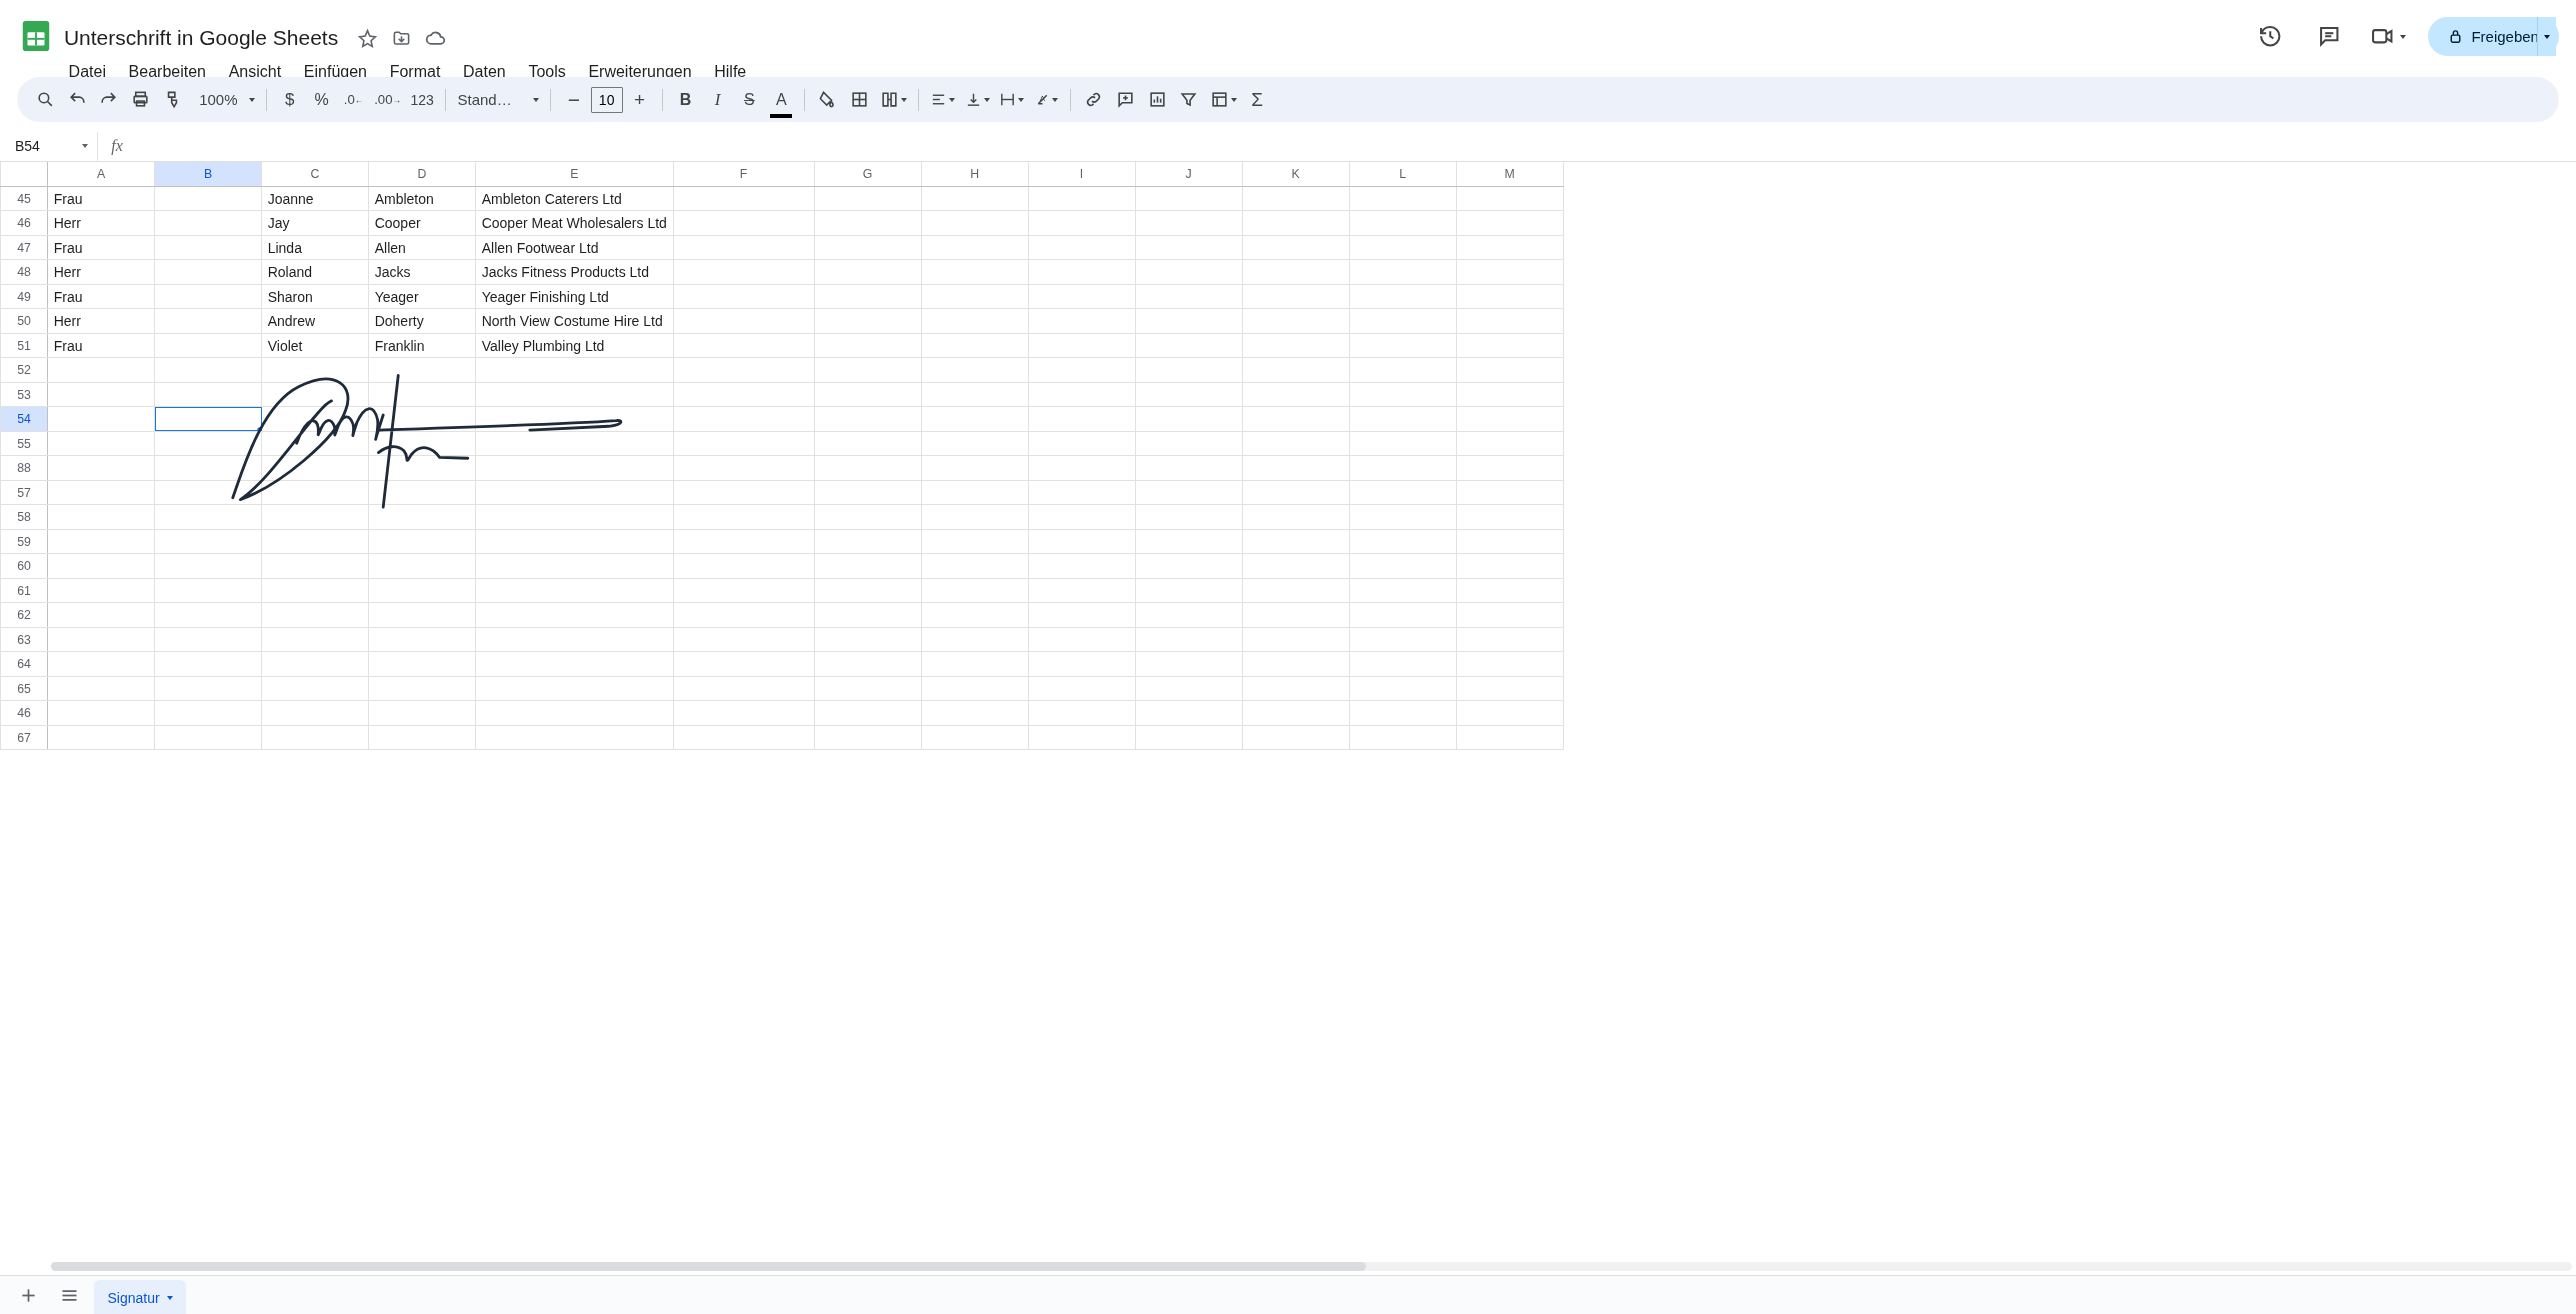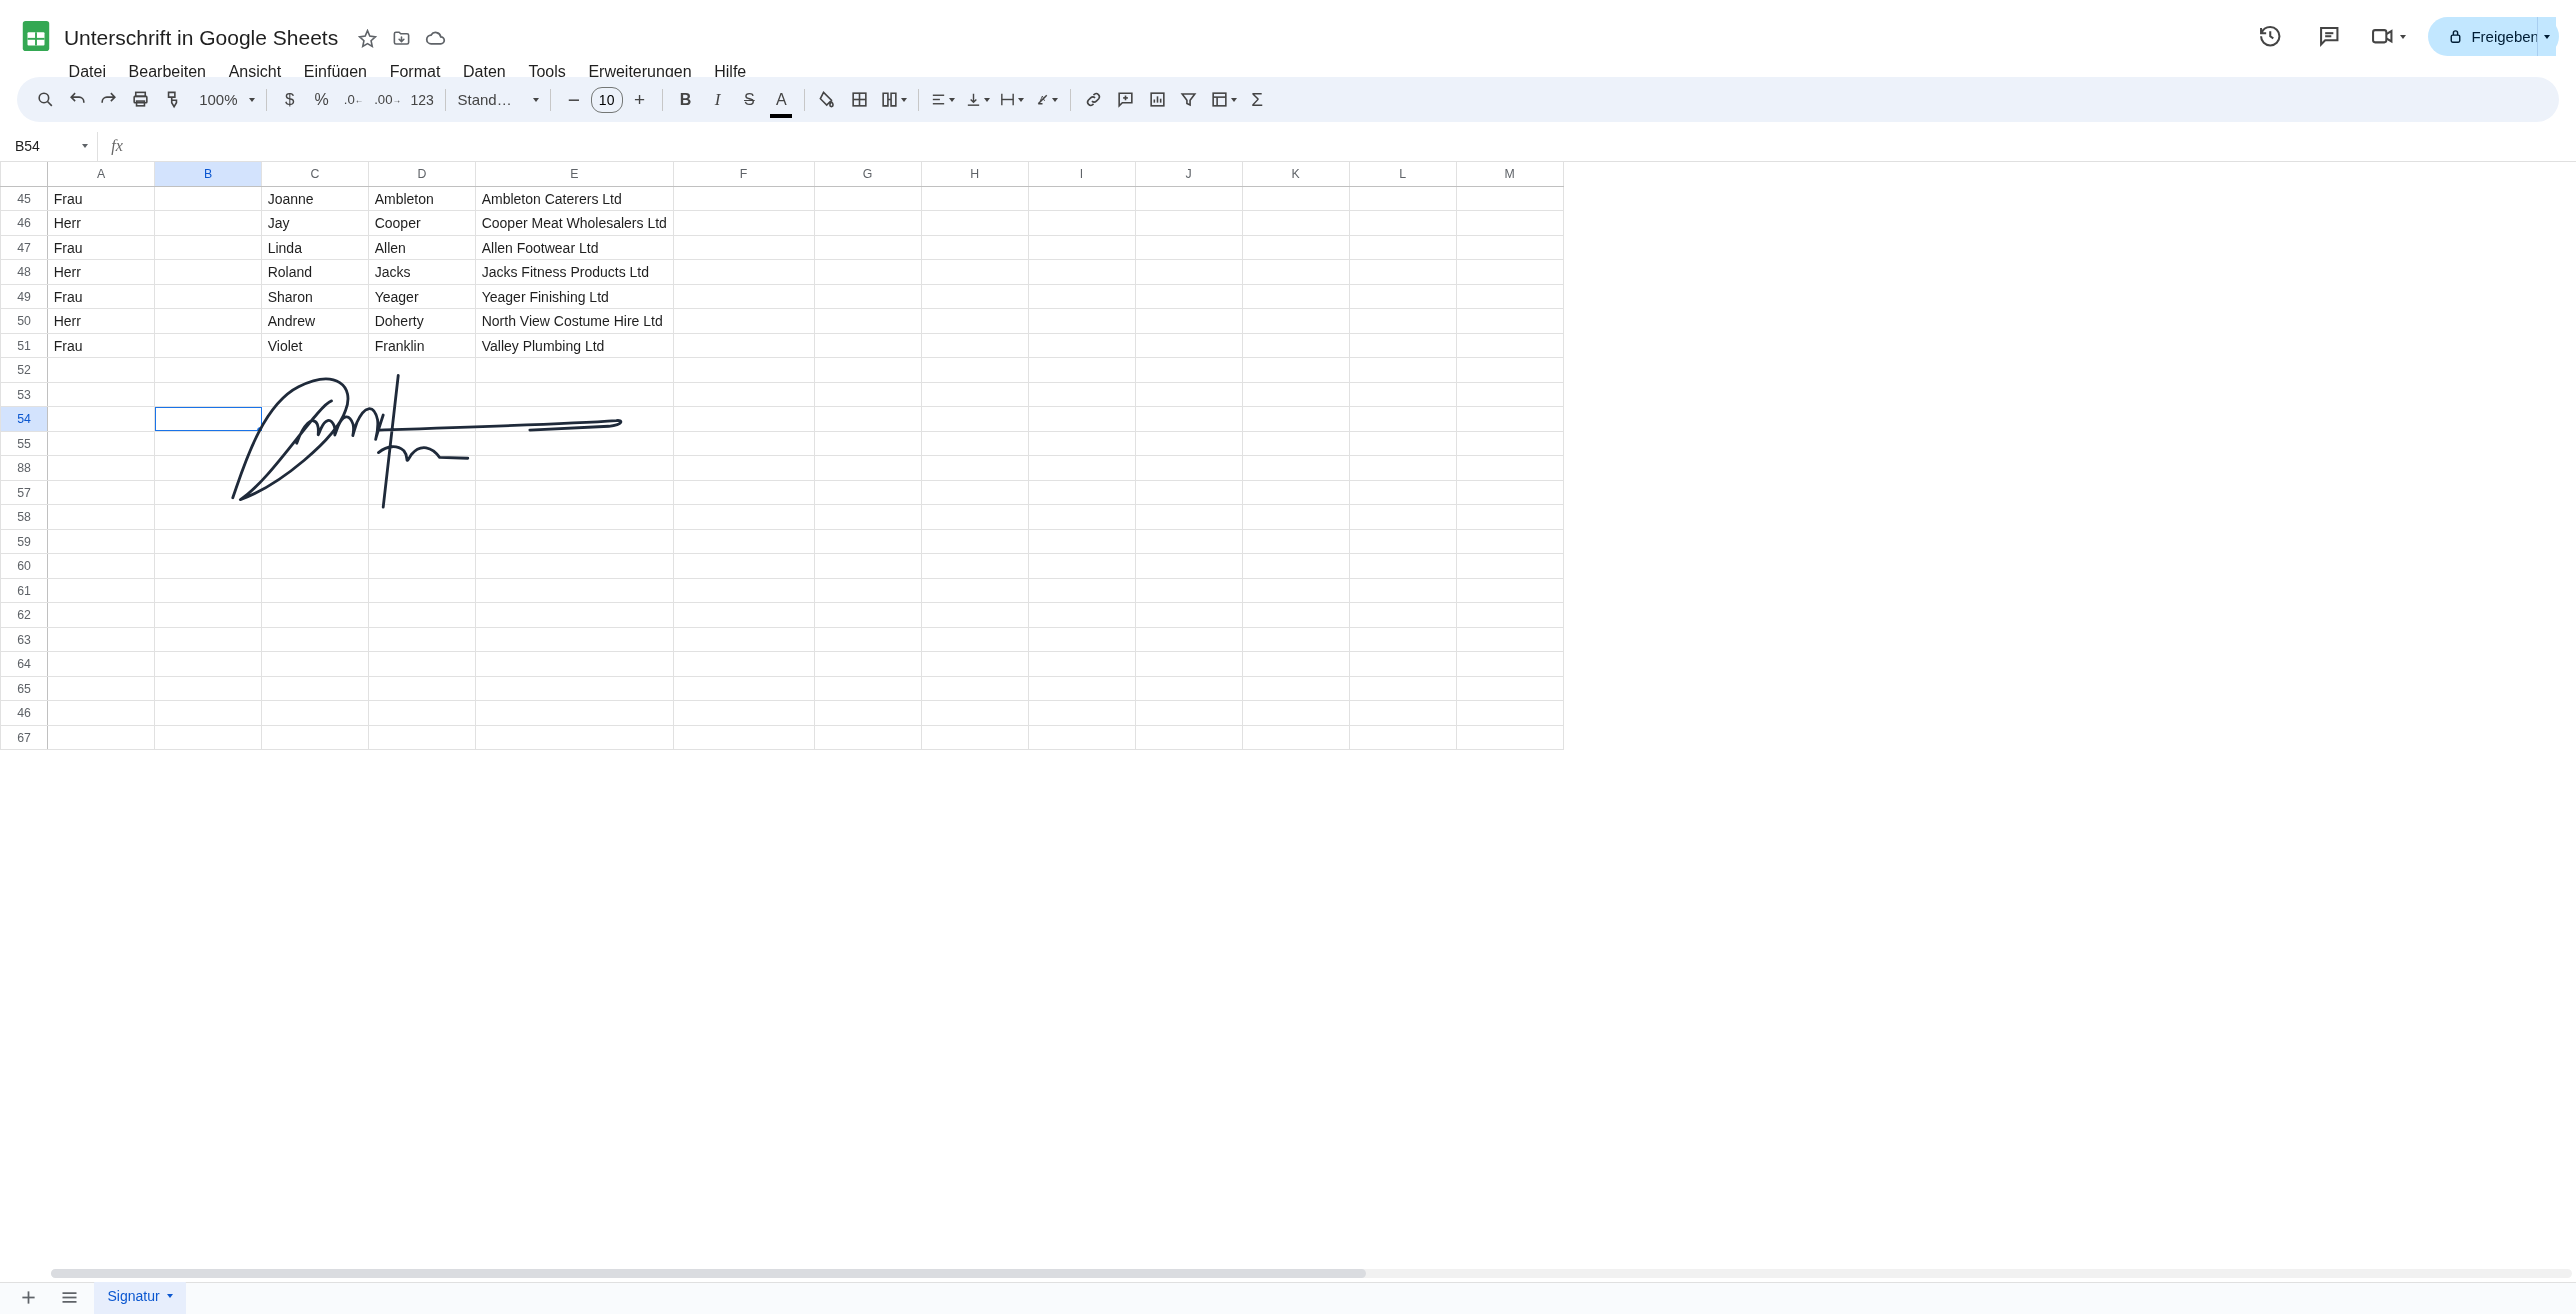--- a/index.html
+++ b/index.html
@@ -23,21 +23,21 @@
   .share-btn { display:flex; align-items:center; gap:7.5px; background:#c2e7ff; border:none; border-radius: 38px 0 0 38px; padding: 11.3px 17px 11.3px 19px; font-size:15px; font-weight:500; color:#001d35; cursor:pointer;}
   .share-drop { background:#c2e7ff; border-radius: 0 38px 38px 0; padding:11.3px 9.4px 11.3px 5.7px; margin-left:-19px; border-left:0.9px solid #a8cef0; cursor:pointer; display:flex; align-items:center;}
 
   
   .toolbar-wrap { padding: 9.4px 17px 0 17px; }
   .toolbar { background:#edf2fa; border-radius: 38px; height: 45px; display:flex; align-items:center; padding: 0 13.2px; gap: 1.9px; font-size:14px; color:#444;}
   .tb-btn { min-width:30px; height:30px; display:flex; align-items:center; justify-content:center; border-radius:3.8px; cursor:pointer; padding:0 3.8px;}
   .tb-sep { width:0.9px; height:22.6px; background:#c7c7c7; margin: 0 5.7px;}
   .zoom-lbl { font-size:15px; padding: 0 5.7px;}
   .font-sel { font-size:15px; width:66px; overflow:hidden; text-overflow:ellipsis; white-space:nowrap;}
-  .fontsize-input { width:32px; height:26.4px; border:0.9px solid #747775; border-radius:11px; text-align:center; font-size:14px; background:transparent;}
+  .fontsize-input { width:32px; height:26.4px; border:0.9px solid #747775; border-radius:1px; text-align:center; font-size:14px; background:transparent;}
   .underline-a { position:relative; }
   .underline-a::after { content:""; position:absolute; bottom:-2.8px; left:3.8px; right:3.8px; height:3.8px; background:#000;}
 
   
   .fxrow { display:flex; align-items:center; height:30px; margin-top:9.4px; border-bottom:0.9px solid #e0e0e0;}
   .namebox { width:98px; display:flex; align-items:center; justify-content:space-between; padding:0 9.4px 0 15px; font-size:14px; color:#1f1f1f; border-right:0.9px solid #e0e0e0; height:100%;}
   .fx-icon { width:38px; display:flex; align-items:center; justify-content:center; font-style:italic; color:#666; font-family:Liberation Serif, serif; font-size:16px;}
   .fx-input { flex:1; border:none; outline:none; font-size:14px; height:100%; padding:0 5.7px;}
 
   
@@ -56,21 +56,21 @@
   .cell-sel::after { content:""; position:absolute; right:-3.8px; bottom:-3.8px; width:7.5px; height:7.5px; background:#1a73e8; border-radius:50%;}
 
   .signature-overlay { position:absolute; pointer-events:none; }
 
   
   .hscroll { height:17px; background:#fff; position:relative; margin-left:47px;}
   .hscroll-track { position:absolute; left:3.8px; right:3.8px; top:3.8px; height:9.4px; background:#f1f1f1; border-radius:5.7px;}
   .hscroll-thumb { position:absolute; left:3.8px; top:3.8px; height:9.4px; background:#dadce0; border-radius:5.7px;}
 
   
-  .sheettabs { height:32px; border-top:0.9px solid #e0e0e0; display:flex; align-items:flex-end; padding: 0 11.3px; gap:7.5px; background:#f9fbfd;}
+  .sheettabs { height:39px; border-top:0.9px solid #e0e0e0; display:flex; align-items:center; padding: 0 11.3px; gap:7.5px; background:#f9fbfd;}
   .sheettabs .st-btn { width:34px; height:34px; display:flex; align-items:center; justify-content:center; border-radius:50%; cursor:pointer; color:#5f6368;}
   .sheet-tab { display:flex; align-items:center; gap:7.5px; padding: 0 13.2px; height:36px; background:#e7eefc; color:#0b57d0; border-radius:5.7px 5.7px 0 0; font-size:14px; font-weight:500; cursor:pointer; margin-top:5.7px;}
   .small-caret { width:0; height:0; border-left:3.8px solid transparent; border-right:3.8px solid transparent; border-top:4.7px solid currentColor; display:inline-block;}
 
   svg { display:block; }
 </style>
 </head>
 <body>
 
 <div class="titlebar">

